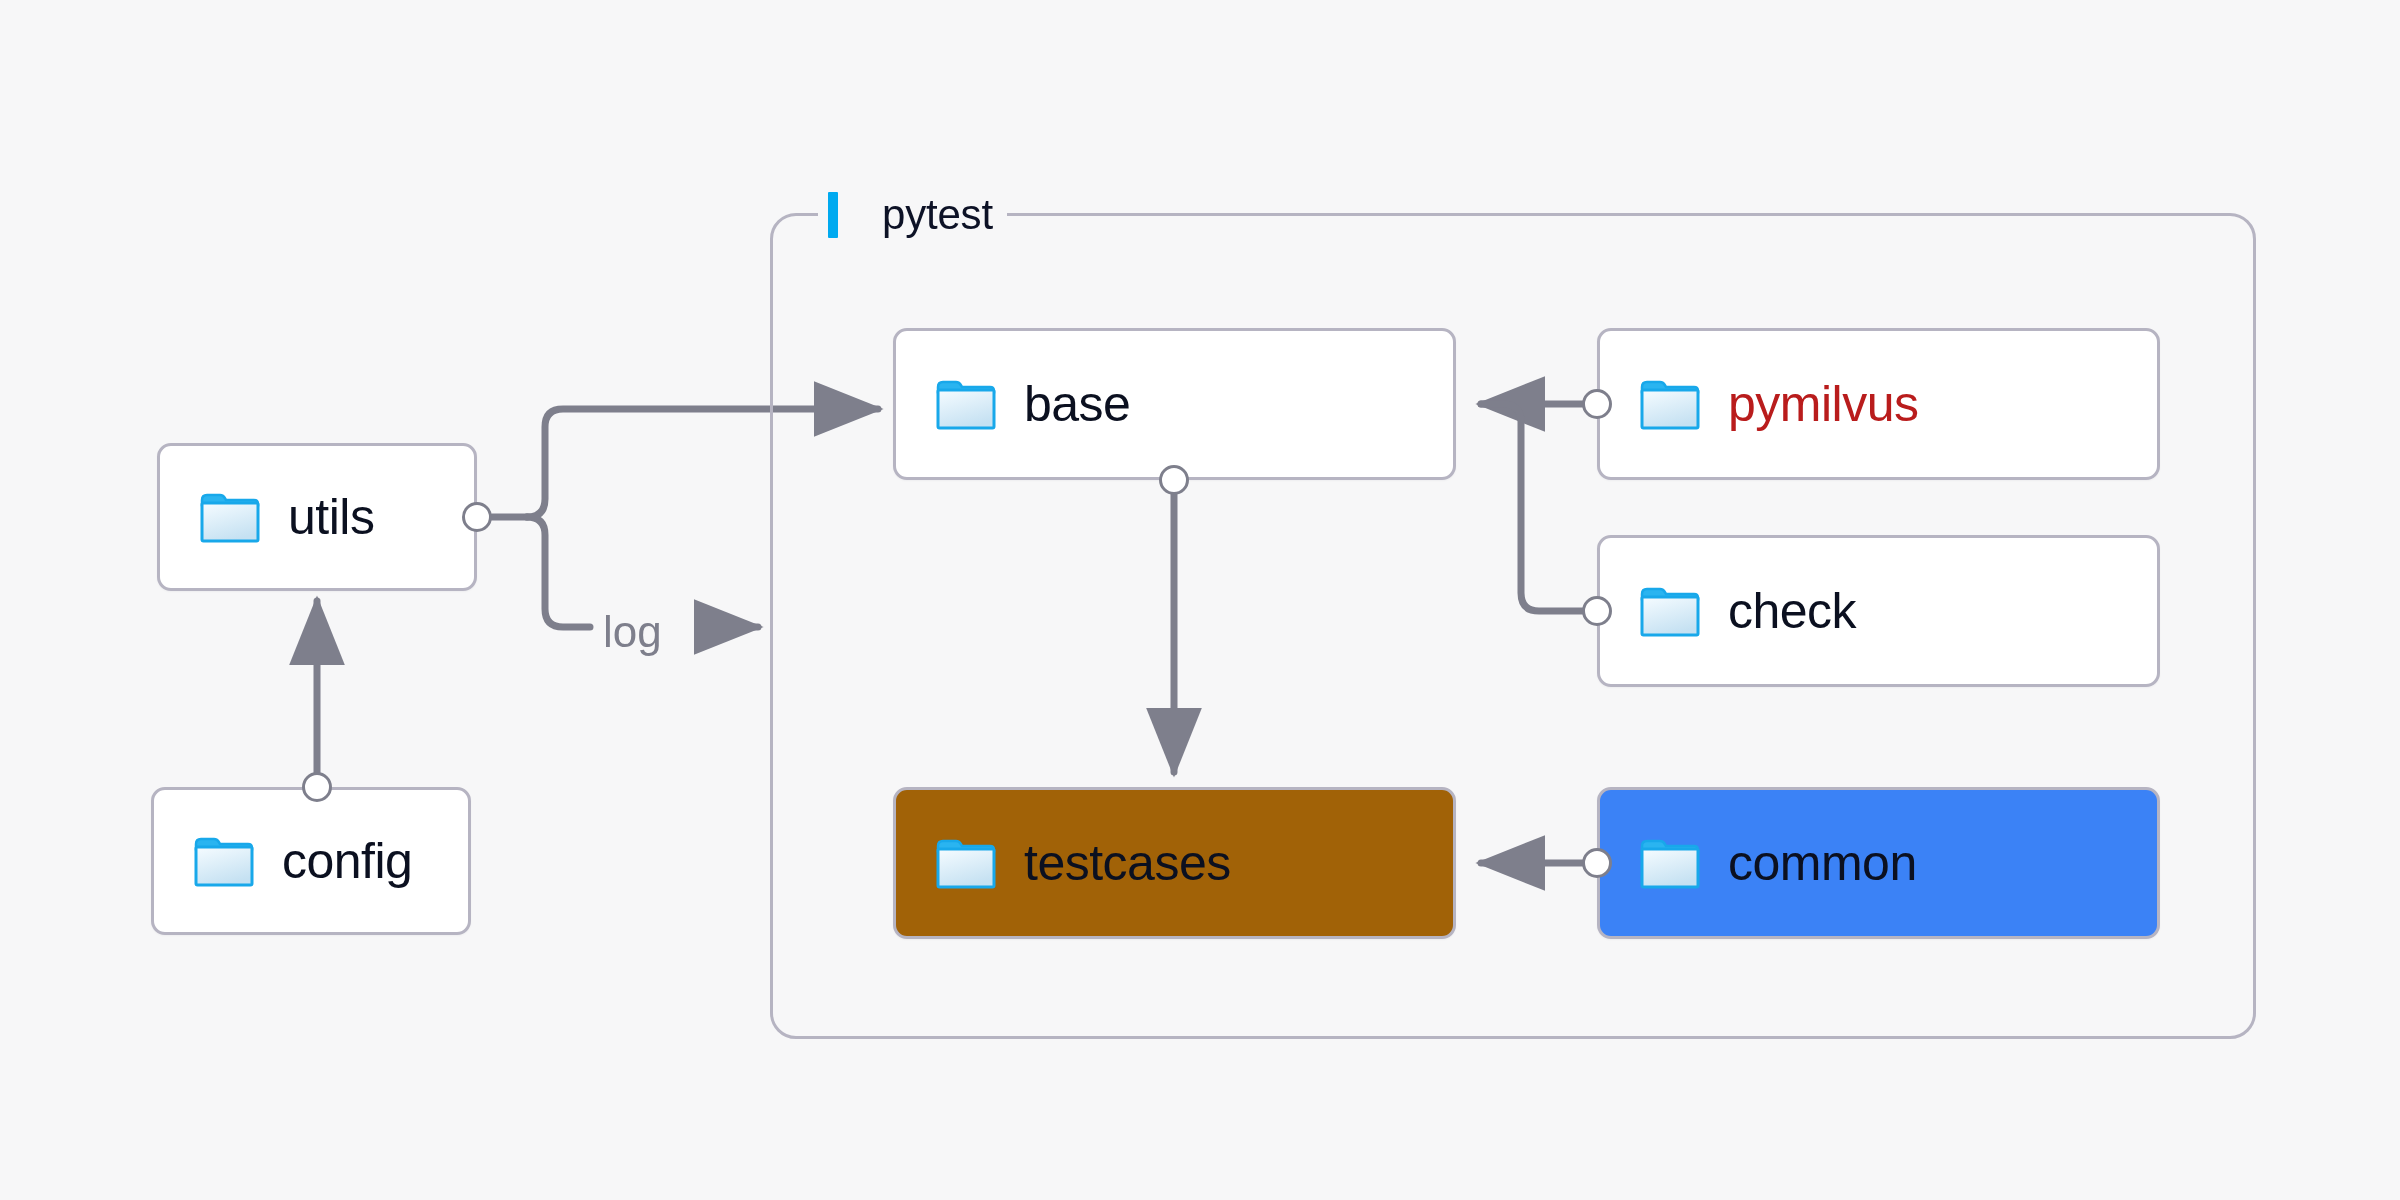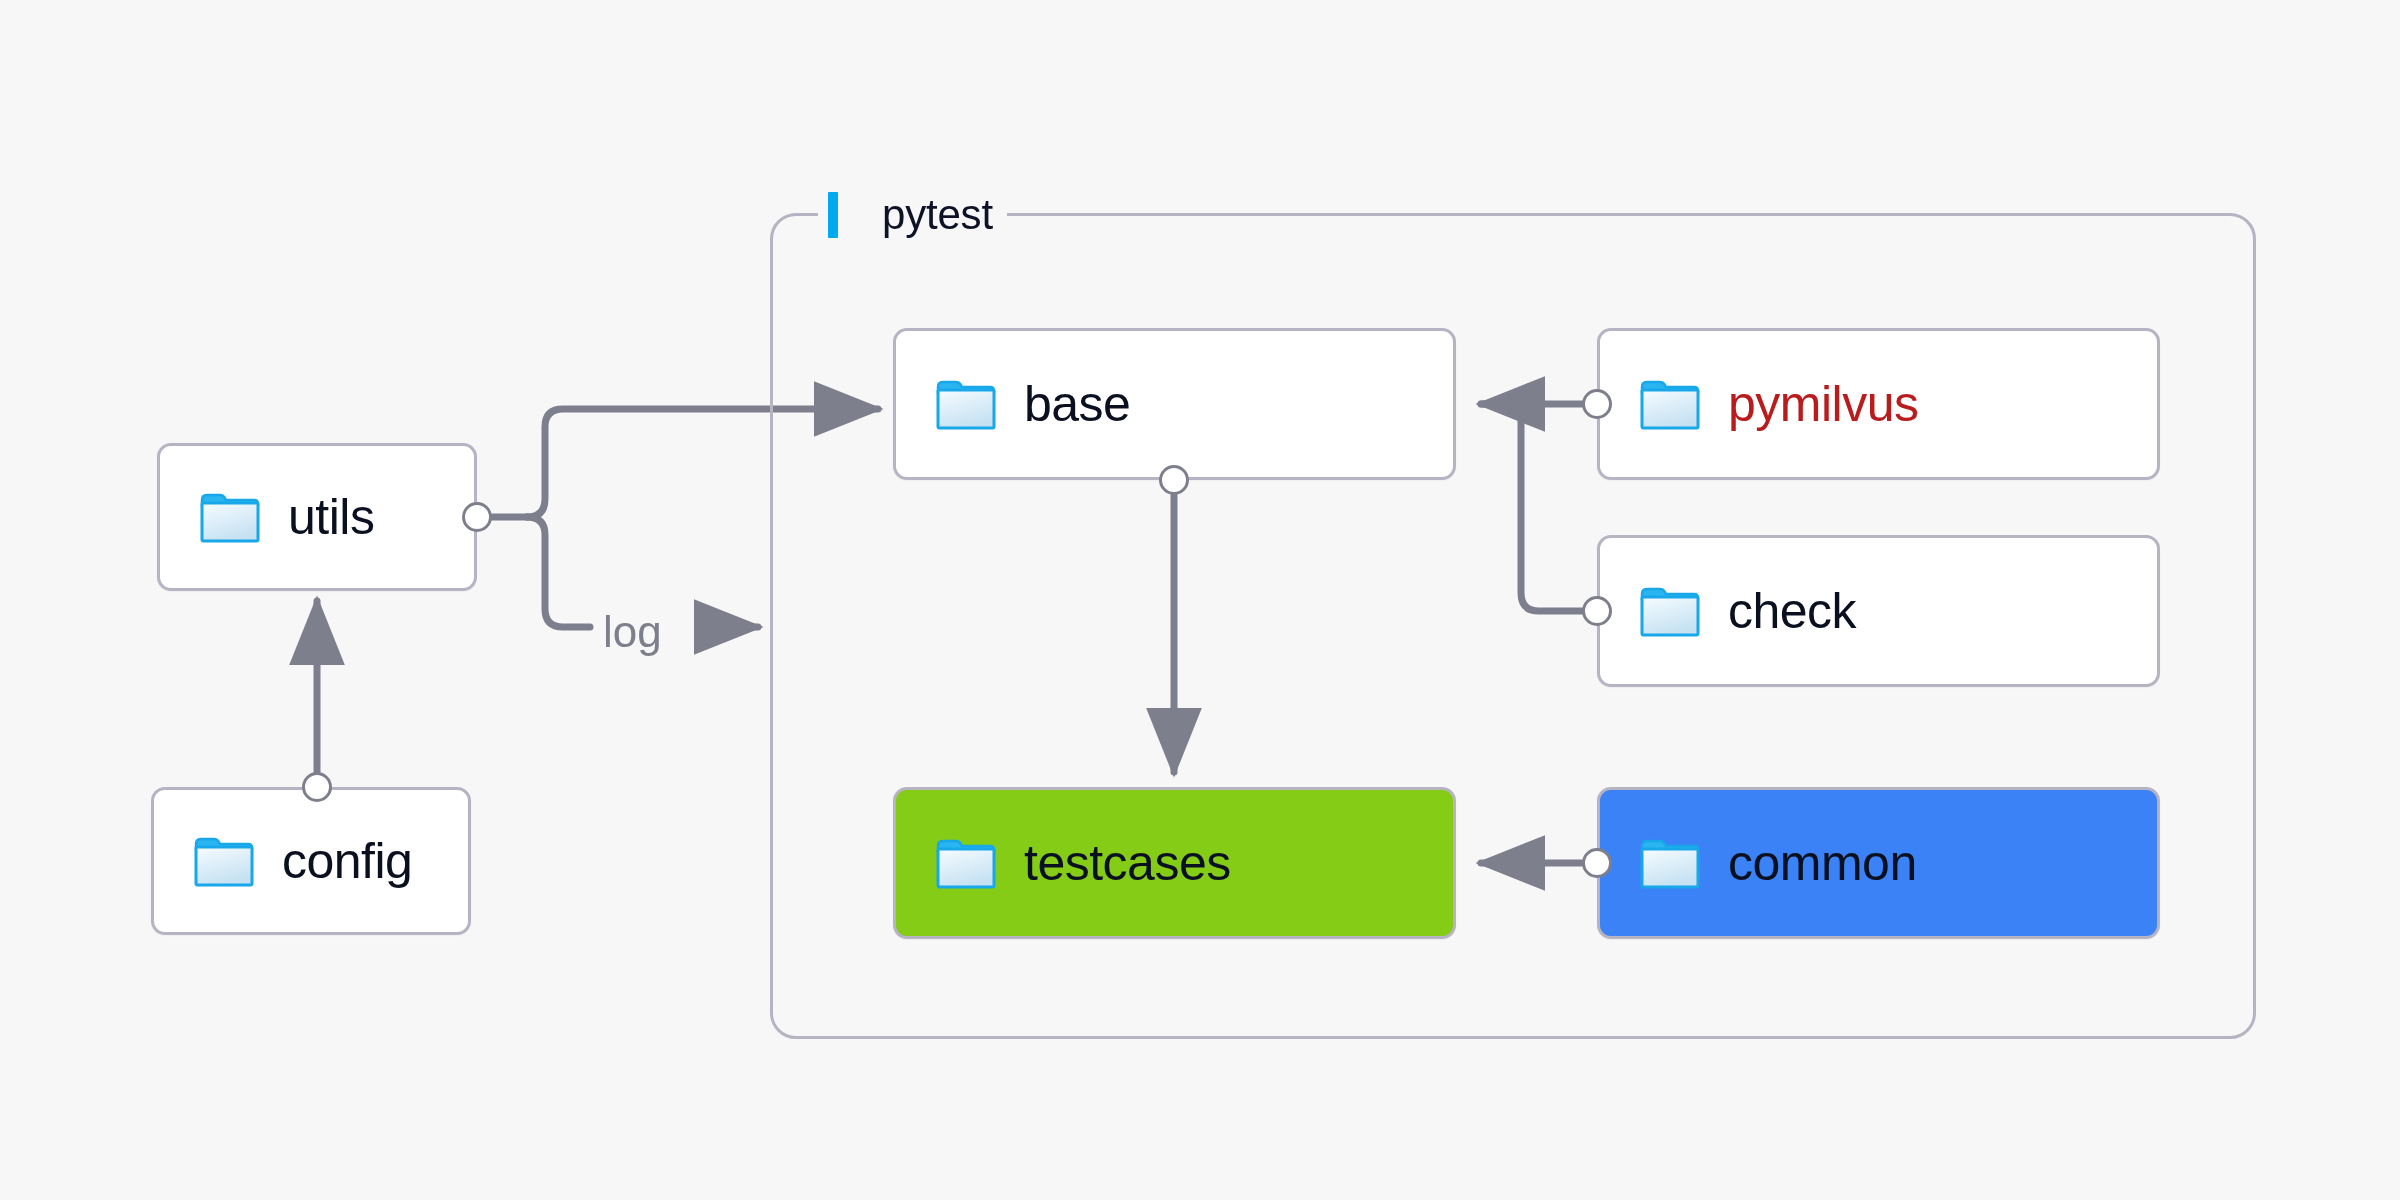--- a/index.html
+++ b/index.html
@@ -209,21 +209,21 @@
                 <stop offset="0%" stop-color="#f4fbff"></stop>
                 <stop offset="100%" stop-color="#c5e1f2"></stop>
               </linearGradient>
             </defs>
             <path d="M4 11 q0-5 5-5 h13 q3 0 4.5 2.5 L28 11 h28 q4 0 4 4 v2 H4 z" fill="#2ab4f0" stroke="#18a8ea" stroke-width="2.5" stroke-linejoin="round"></path>
             <rect x="4" y="14" width="56" height="38" rx="1.5" fill="url(#fg3)" stroke="#18a8ea" stroke-width="3"></rect>
           </svg>
           <span class="node-label" style="color: rgb(11, 16, 32);">base</span>
         </div>
       </div>
-      <div class="node" style="left: 893px; top: 787px; width: 563px; height: 152px; background: #84cc16; border-color: rgb(182, 180, 194);">
+      <div class="node" style="left: 893px; top: 787px; width: 563px; height: 152px; background: #a16207; border-color: rgb(182, 180, 194);">
         <div class="node-inner">
           <svg class="folder-icon" viewBox="0 0 64 56" xmlns="http://www.w3.org/2000/svg">
             <defs>
               <linearGradient id="fg4" x1="0.1" y1="0" x2="0.5" y2="1">
                 <stop offset="0%" stop-color="#f4fbff"></stop>
                 <stop offset="100%" stop-color="#c5e1f2"></stop>
               </linearGradient>
             </defs>
             <path d="M4 11 q0-5 5-5 h13 q3 0 4.5 2.5 L28 11 h28 q4 0 4 4 v2 H4 z" fill="#2ab4f0" stroke="#18a8ea" stroke-width="2.5" stroke-linejoin="round"></path>
             <rect x="4" y="14" width="56" height="38" rx="1.5" fill="url(#fg4)" stroke="#18a8ea" stroke-width="3"></rect>

